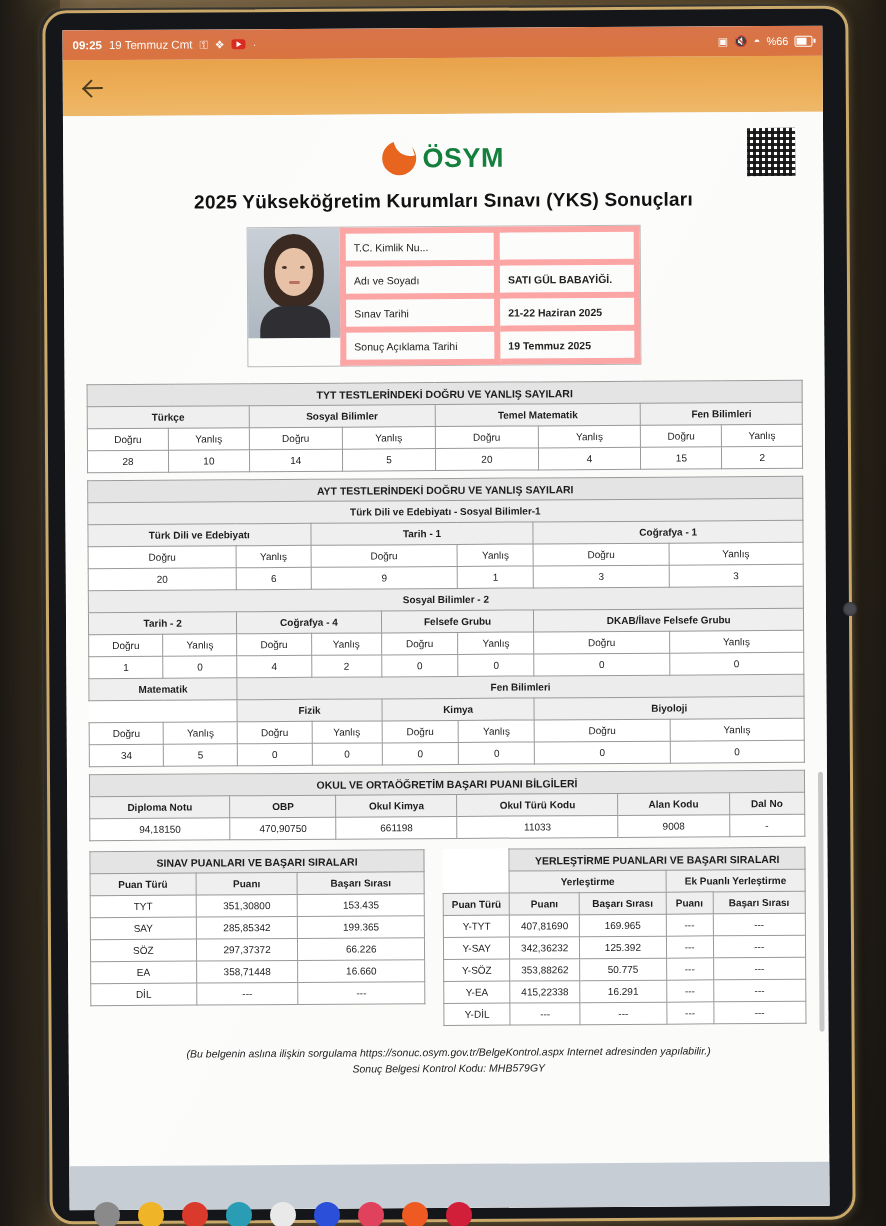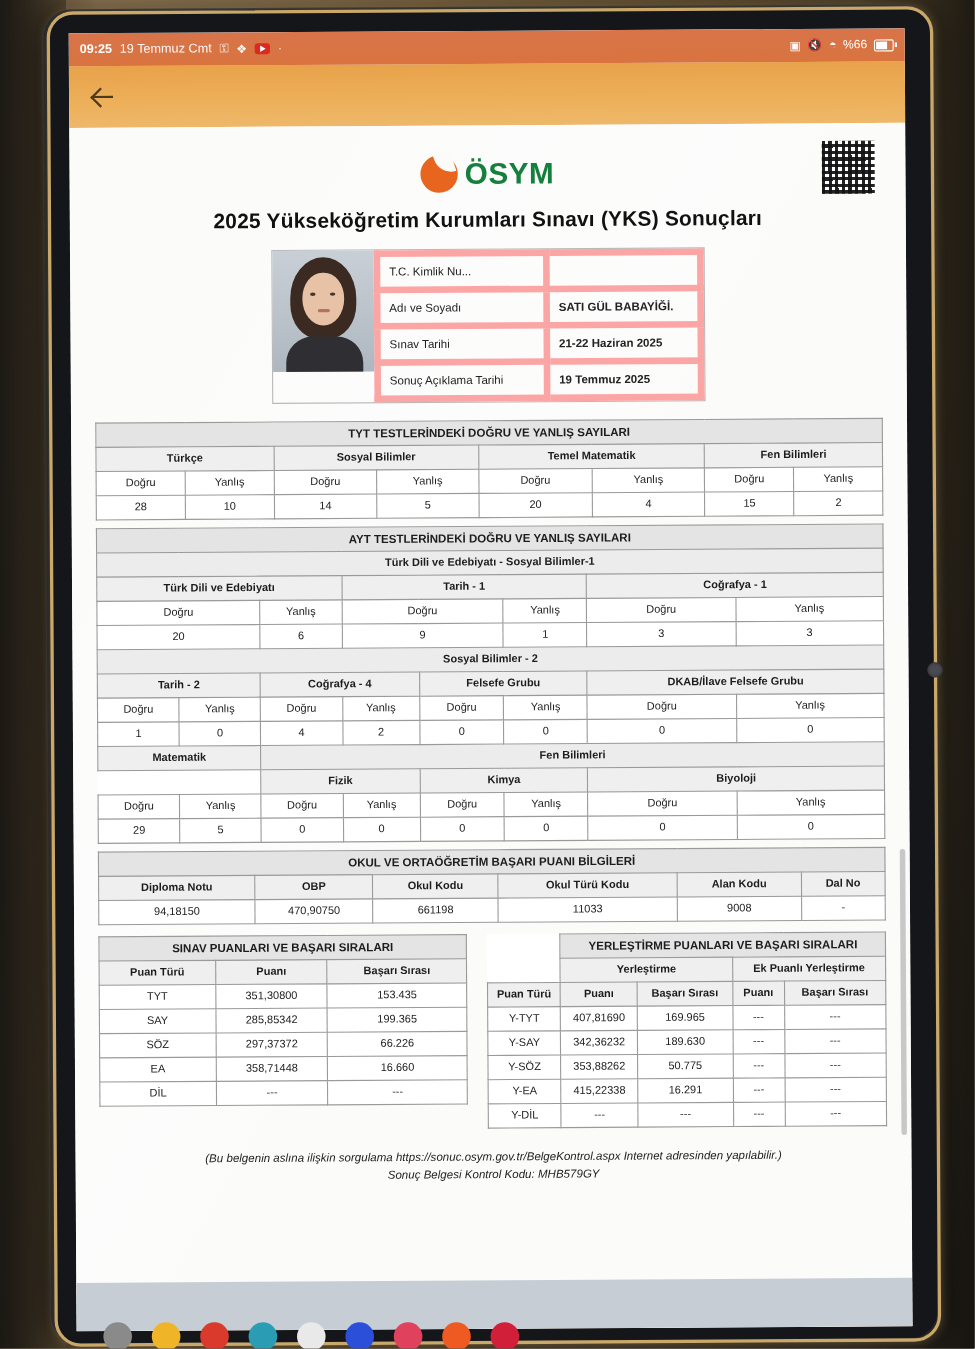--- a/index.html
+++ b/index.html
@@ -365,41 +365,41 @@
             <td>Doğru</td>
             <td>Yanlış</td>
             <td>Doğru</td>
             <td>Yanlış</td>
             <td>Doğru</td>
             <td>Yanlış</td>
             <td>Doğru</td>
             <td>Yanlış</td>
           </tr>
           <tr>
-            <td>29</td>
+            <td>34</td>
             <td>5</td>
             <td>0</td>
             <td>0</td>
             <td>0</td>
             <td>0</td>
             <td>0</td>
             <td>0</td>
           </tr>
         </tbody>
           </table>
 
         <table class="t">
           <tbody>
               <tr>
                 <td class="bandhdr" colspan="6">OKUL VE ORTAÖĞRETİM BAŞARI PUANI BİLGİLERİ</td>
               </tr>
           <tr>
             <th>Diploma Notu</th>
             <th>OBP</th>
-            <th>Okul Kodu</th>
+            <th>Okul Kimya</th>
             <th>Okul Türü Kodu</th>
             <th>Alan Kodu</th>
             <th>Dal No</th>
           </tr>
           <tr>
             <td>94,18150</td>
             <td>470,90750</td>
             <td>661198</td>
             <td>11033</td>
             <td>9008</td>
@@ -470,21 +470,21 @@
               <tr>
                 <td>Y-TYT</td>
                 <td>407,81690</td>
                 <td>169.965</td>
                 <td>---</td>
                 <td>---</td>
               </tr>
               <tr>
                 <td>Y-SAY</td>
                 <td>342,36232</td>
-                <td>189.630</td>
+                <td>125.392</td>
                 <td>---</td>
                 <td>---</td>
               </tr>
               <tr>
                 <td>Y-SÖZ</td>
                 <td>353,88262</td>
                 <td>50.775</td>
                 <td>---</td>
                 <td>---</td>
               </tr>

